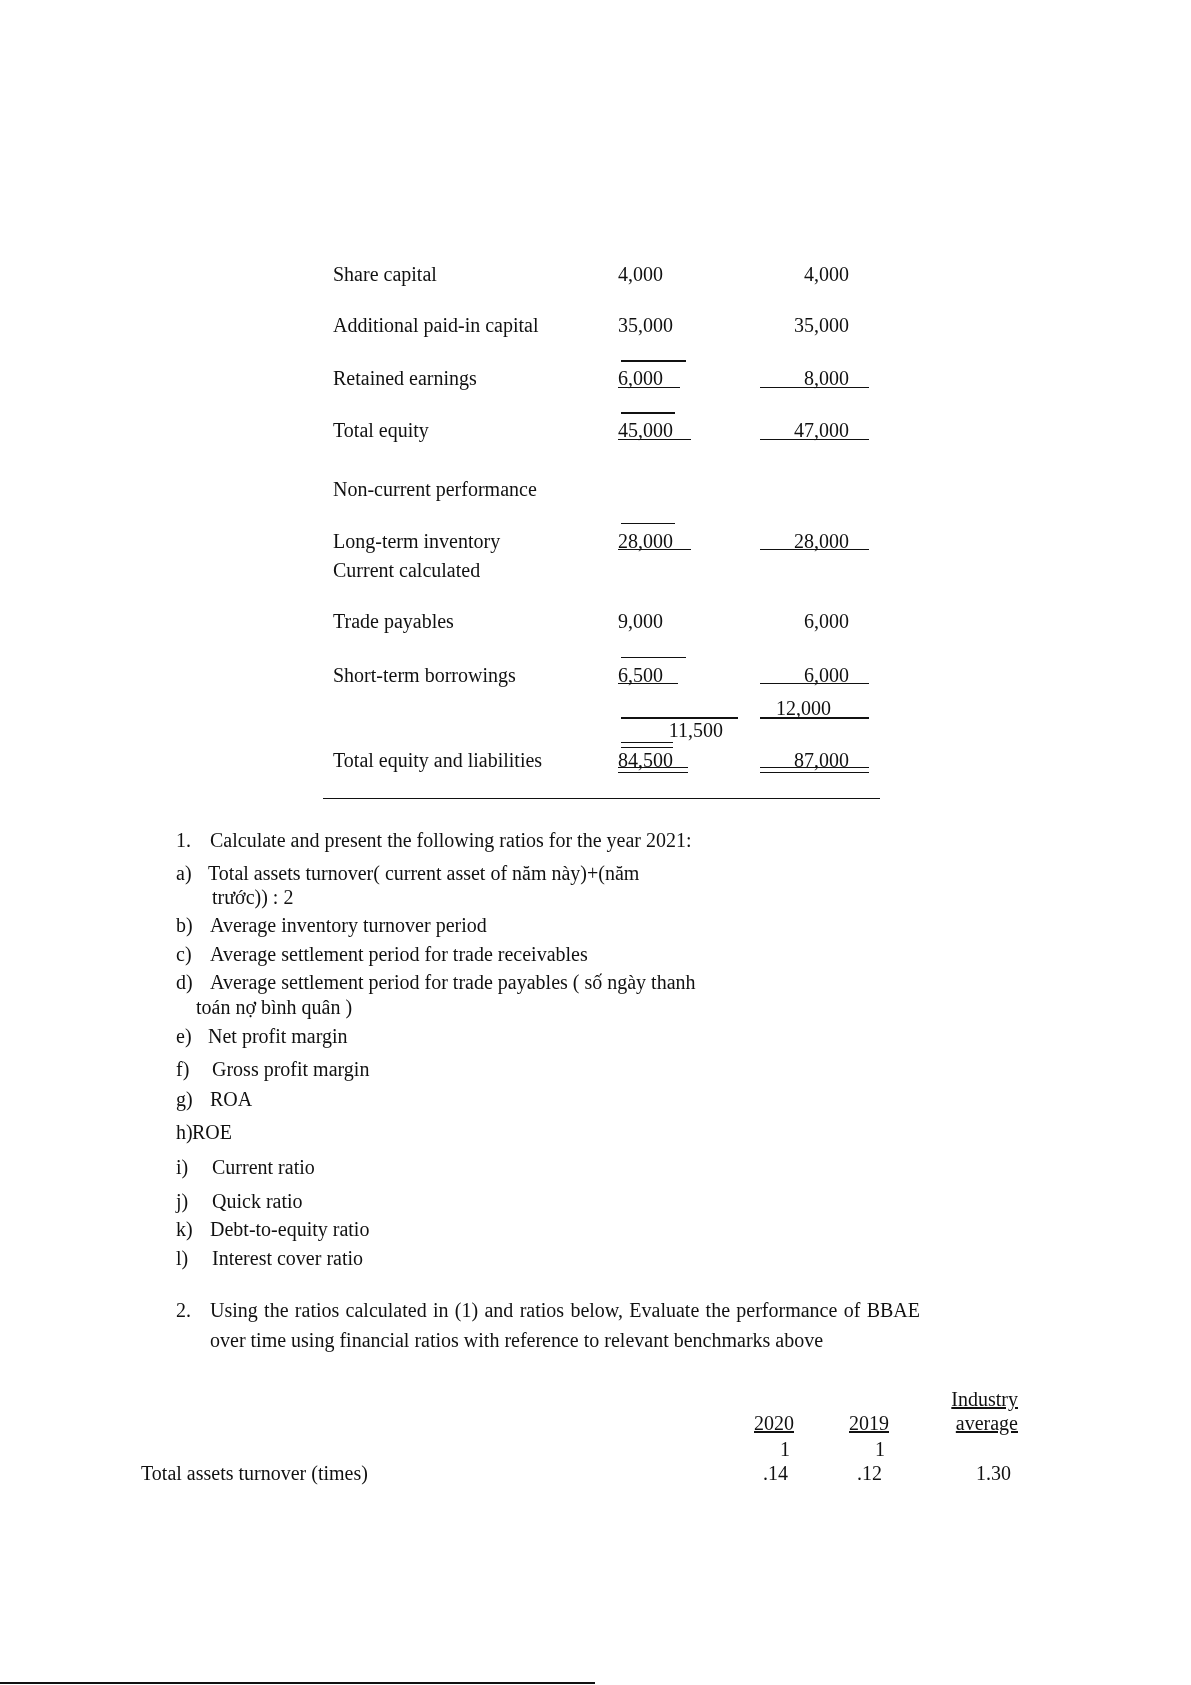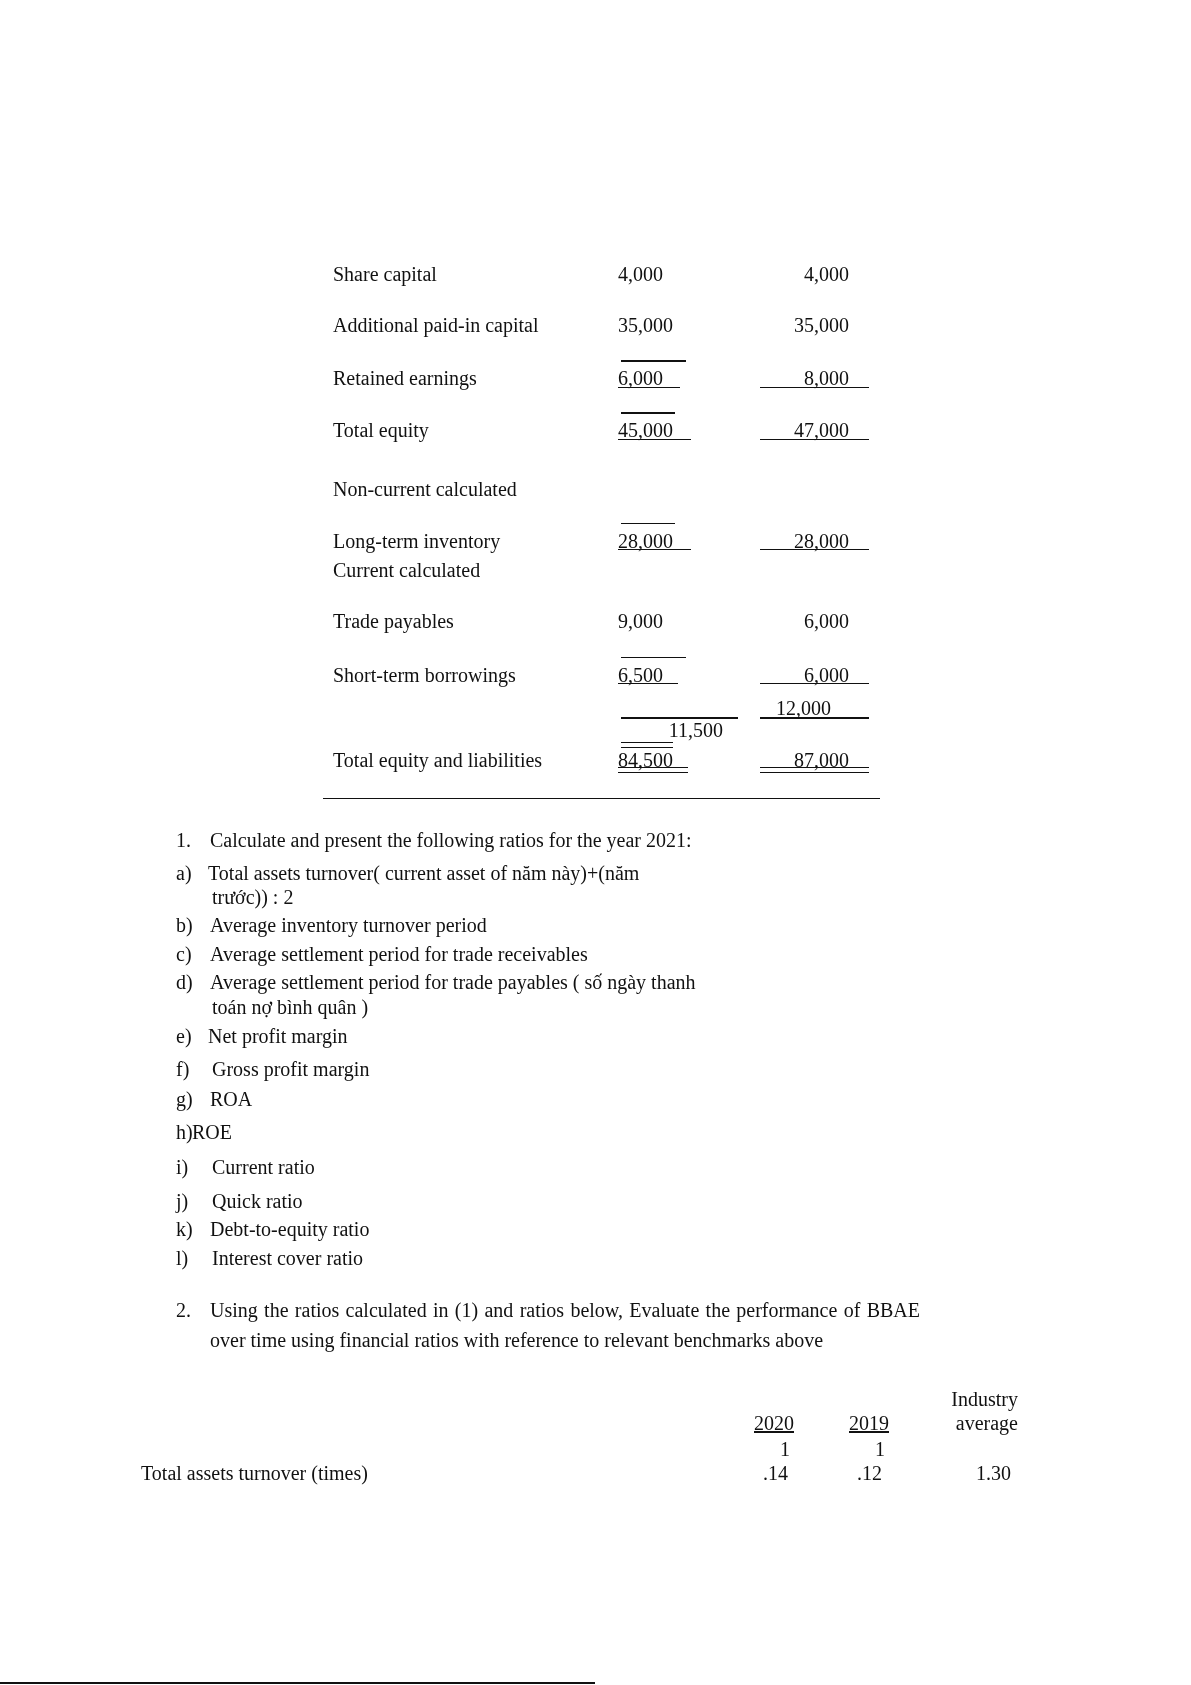--- a/index.html
+++ b/index.html
@@ -8,21 +8,21 @@
   .t { position: absolute; font-size: 20px; line-height: 24px; white-space: nowrap; }
   .lbl { left: 333px; font-family: Liberation Serif, serif; }
   .c1 { left: 618px; }
   .c2r { right: 342px; text-align: right; }
   .hl { position: absolute; height: 2px; background: #111; }
   .hl1 { position: absolute; height: 1px; background: #111; }
   .dbl { position: absolute; height: 4px; border-top: 1px solid #111; border-bottom: 1px solid #111; }
   .li { position: absolute; font-size: 20px; line-height: 24px; white-space: nowrap; }
   .para { position: absolute; left: 210px; width: 710px; font-size: 20px; line-height: 30px; text-align: justify; }
   .rt { position: absolute; font-size: 20px; line-height: 24px; white-space: nowrap; text-align: right; }
-  .ul { }
+  .ul { text-decoration: underline; }
 </style>
 </head>
 <body>
 
 <div>
 
   <div class="t lbl" style="top:262px">Share capital</div>
   <div class="t c1" style="top:262px">4,000</div>
   <div class="t c2r" style="top:262px">4,000</div>
 
@@ -37,21 +37,21 @@
   <div class="t c2r" style="top:366px">8,000</div>
   <div class="hl1" style="top:387px; left:760px; width:109px"></div>
 
   <div class="hl" style="top:412px; left:621px; width:54px"></div>
   <div class="t lbl" style="top:418px">Total equity</div>
   <div class="t c1" style="top:418px">45,000</div>
   <div class="hl1" style="top:439px; left:618px; width:73px"></div>
   <div class="t c2r" style="top:418px">47,000</div>
   <div class="hl1" style="top:439px; left:760px; width:109px"></div>
 
-  <div class="t lbl" style="top:477px">Non-current calculated</div>
+  <div class="t lbl" style="top:477px">Non-current performance</div>
 
   <div class="hl1" style="top:523px; left:621px; width:54px"></div>
   <div class="t lbl" style="top:529px">Long-term inventory</div>
   <div class="t c1" style="top:529px">28,000</div>
   <div class="hl1" style="top:549px; left:618px; width:73px"></div>
   <div class="t c2r" style="top:529px">28,000</div>
   <div class="hl1" style="top:549px; left:760px; width:109px"></div>
 
   <div class="t lbl" style="top:558px">Current calculated</div>
 
@@ -90,21 +90,21 @@
   <div class="li" style="top:885px; left:212px">trước)) : 2</div>
 
   <div class="li" style="top:913px; left:176px">b)</div>
   <div class="li" style="top:913px; left:210px">Average inventory turnover period</div>
 
   <div class="li" style="top:942px; left:176px">c)</div>
   <div class="li" style="top:942px; left:210px">Average settlement period for trade receivables</div>
 
   <div class="li" style="top:970px; left:176px">d)</div>
   <div class="li" style="top:970px; left:210px">Average settlement period for trade payables ( số ngày thanh</div>
-  <div class="li" style="top:995px; left:212px">toán nợ bình quân )</div>
+  <div class="li" style="top:995px; left:196px">toán nợ bình quân )</div>
 
   <div class="li" style="top:1024px; left:176px">e)</div>
   <div class="li" style="top:1024px; left:208px">Net profit margin</div>
 
   <div class="li" style="top:1057px; left:176px">f)</div>
   <div class="li" style="top:1057px; left:212px">Gross profit margin</div>
 
   <div class="li" style="top:1087px; left:176px">g)</div>
   <div class="li" style="top:1087px; left:210px">ROA</div>
 

